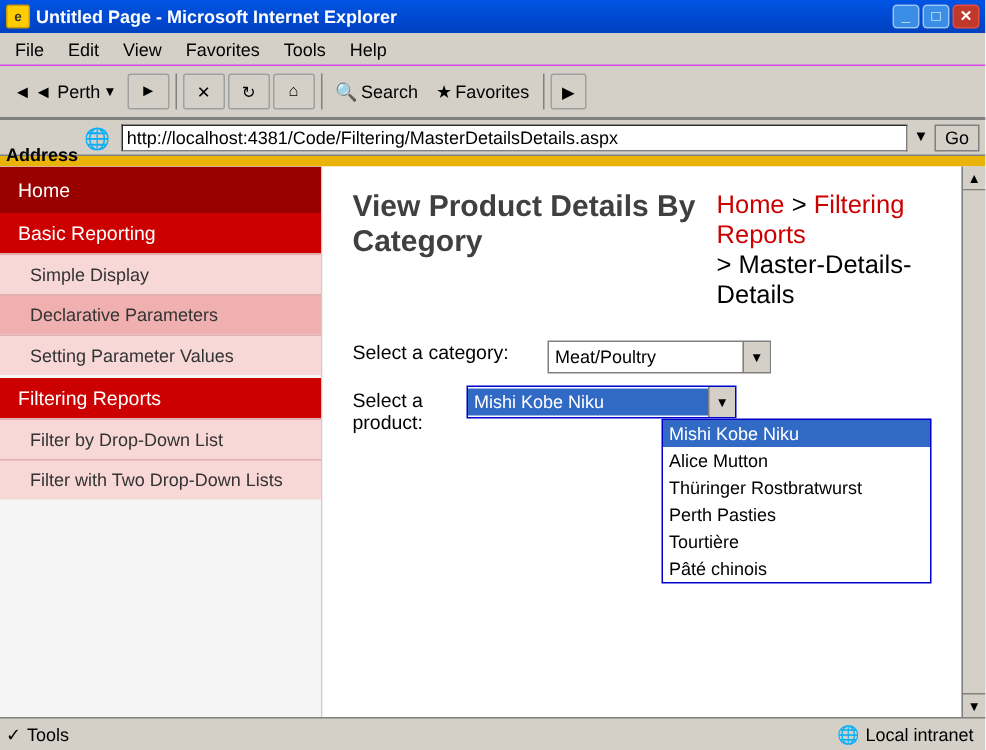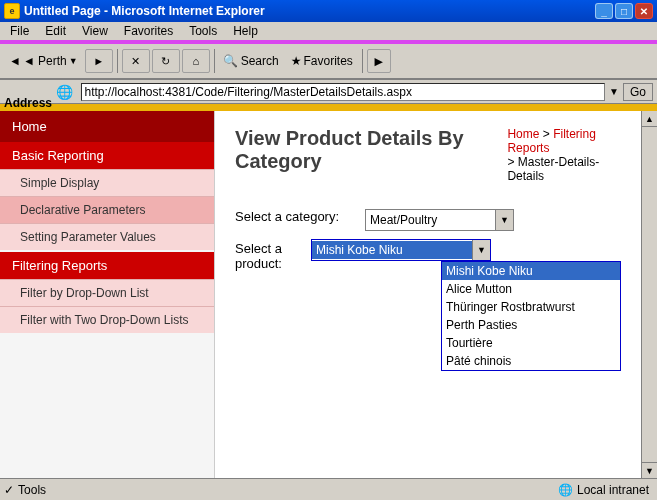--- a/index.html
+++ b/index.html
@@ -26,21 +26,21 @@
       width: 18px; height: 16px; border-radius: 3px; border: 1px solid rgba(255,255,255,0.5);
       display: flex; align-items: center; justify-content: center; font-size: 10px; color: white; cursor: pointer;
     }
     .win-btn.minimize { background: #3a8ee6; }
     .win-btn.maximize { background: #3a8ee6; }
     .win-btn.close { background: #c0392b; border-color: #e74c3c; }
 
     
     .menubar {
       background: #d4d0c8; height: 22px; display: flex; align-items: center; padding: 0 2px;
-      border-bottom: 4px solid #d946ef;
+      border-bottom: 1px solid #d946ef;
     }
     .menubar span { padding: 2px 8px; font-size: 12px; cursor: pointer; }
 
     
     .toolbar {
       background: #d4d0c8; height: 36px; display: flex; align-items: center; padding: 2px 4px; gap: 2px;
       border-bottom: 2px solid #808080;
     }
     .tb-btn {
       display: flex; align-items: center; gap: 2px; padding: 2px 4px; font-size: 12px;
@@ -94,21 +94,21 @@
       background: #cc0000; color: white; padding: 6px 12px; font-size: 13px; cursor: pointer; margin-top: 2px;
     }
 
     
     .main-content {
       flex: 1; padding: 16px 20px; background: white; overflow-y: auto;
     }
     .page-title {
       font-size: 20px; font-weight: bold; color: #404040; margin-bottom: 16px;
     }
-    .breadcrumb { font-size: 12px; }
+    .breadcrumb { font-size: 17px; }
     .breadcrumb a { color: #cc0000; text-decoration: none; }
     .header-area { display: flex; justify-content: space-between; align-items: flex-start; margin-bottom: 20px; }
 
     .form-row { display: flex; margin-bottom: 8px; }
     .form-label { width: 130px; font-size: 13px; }
 
     .category-select-wrapper {
       display: inline-flex; align-items: center; border: 1px solid #808080;
       background: white; width: 149px;
     }

